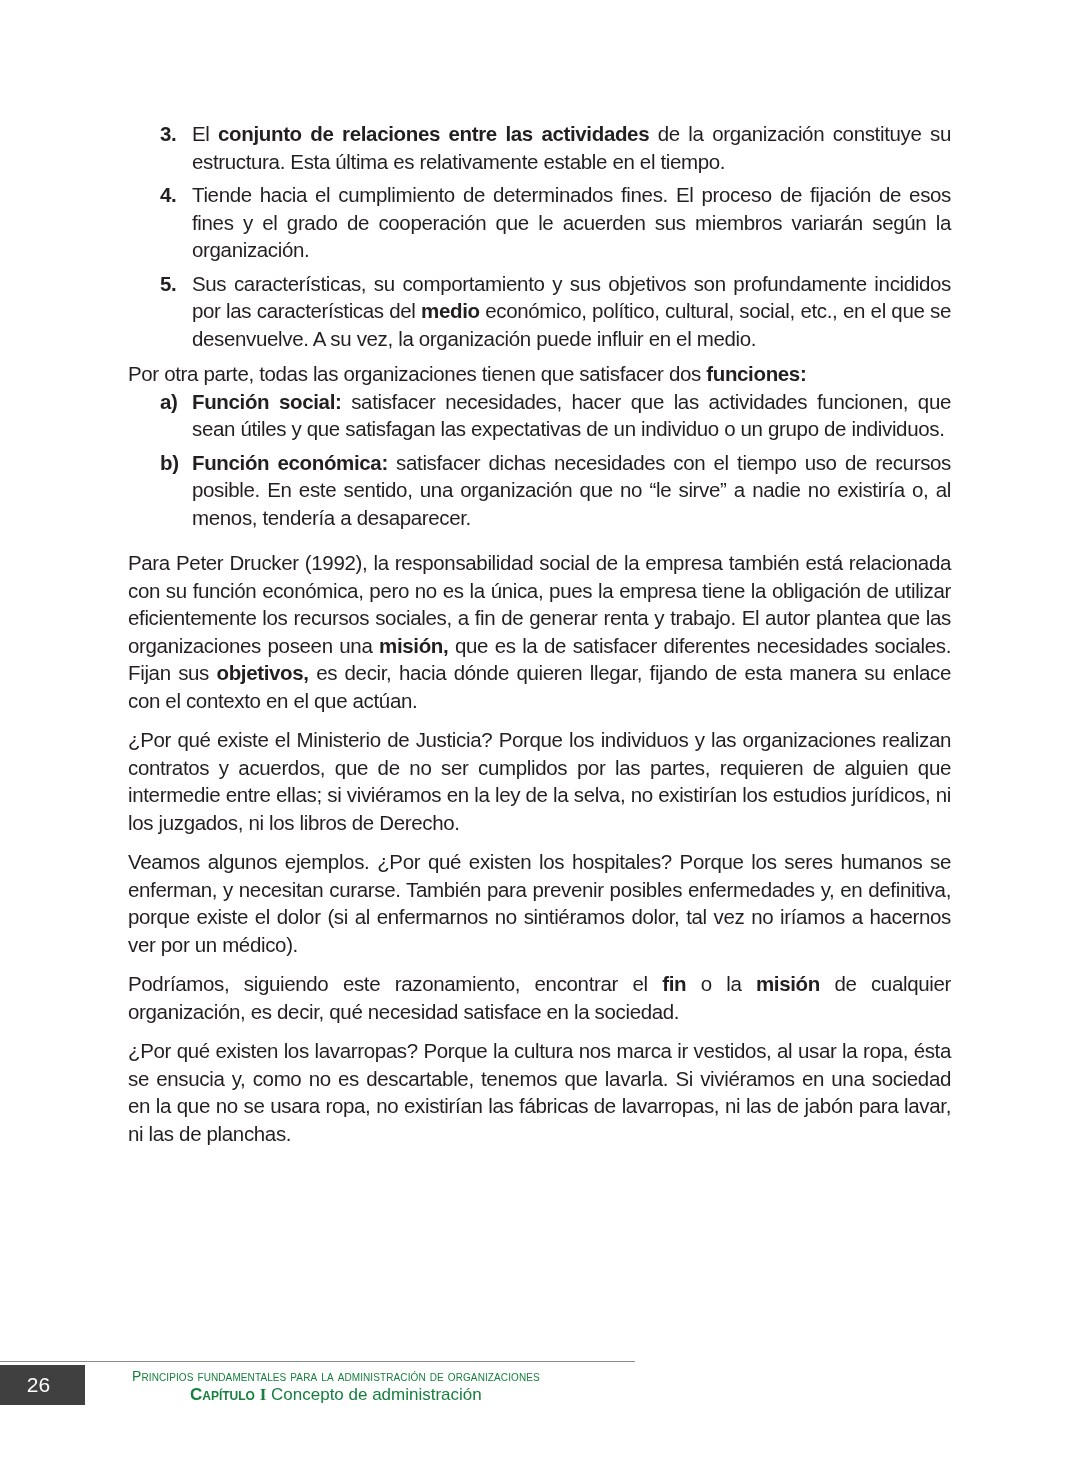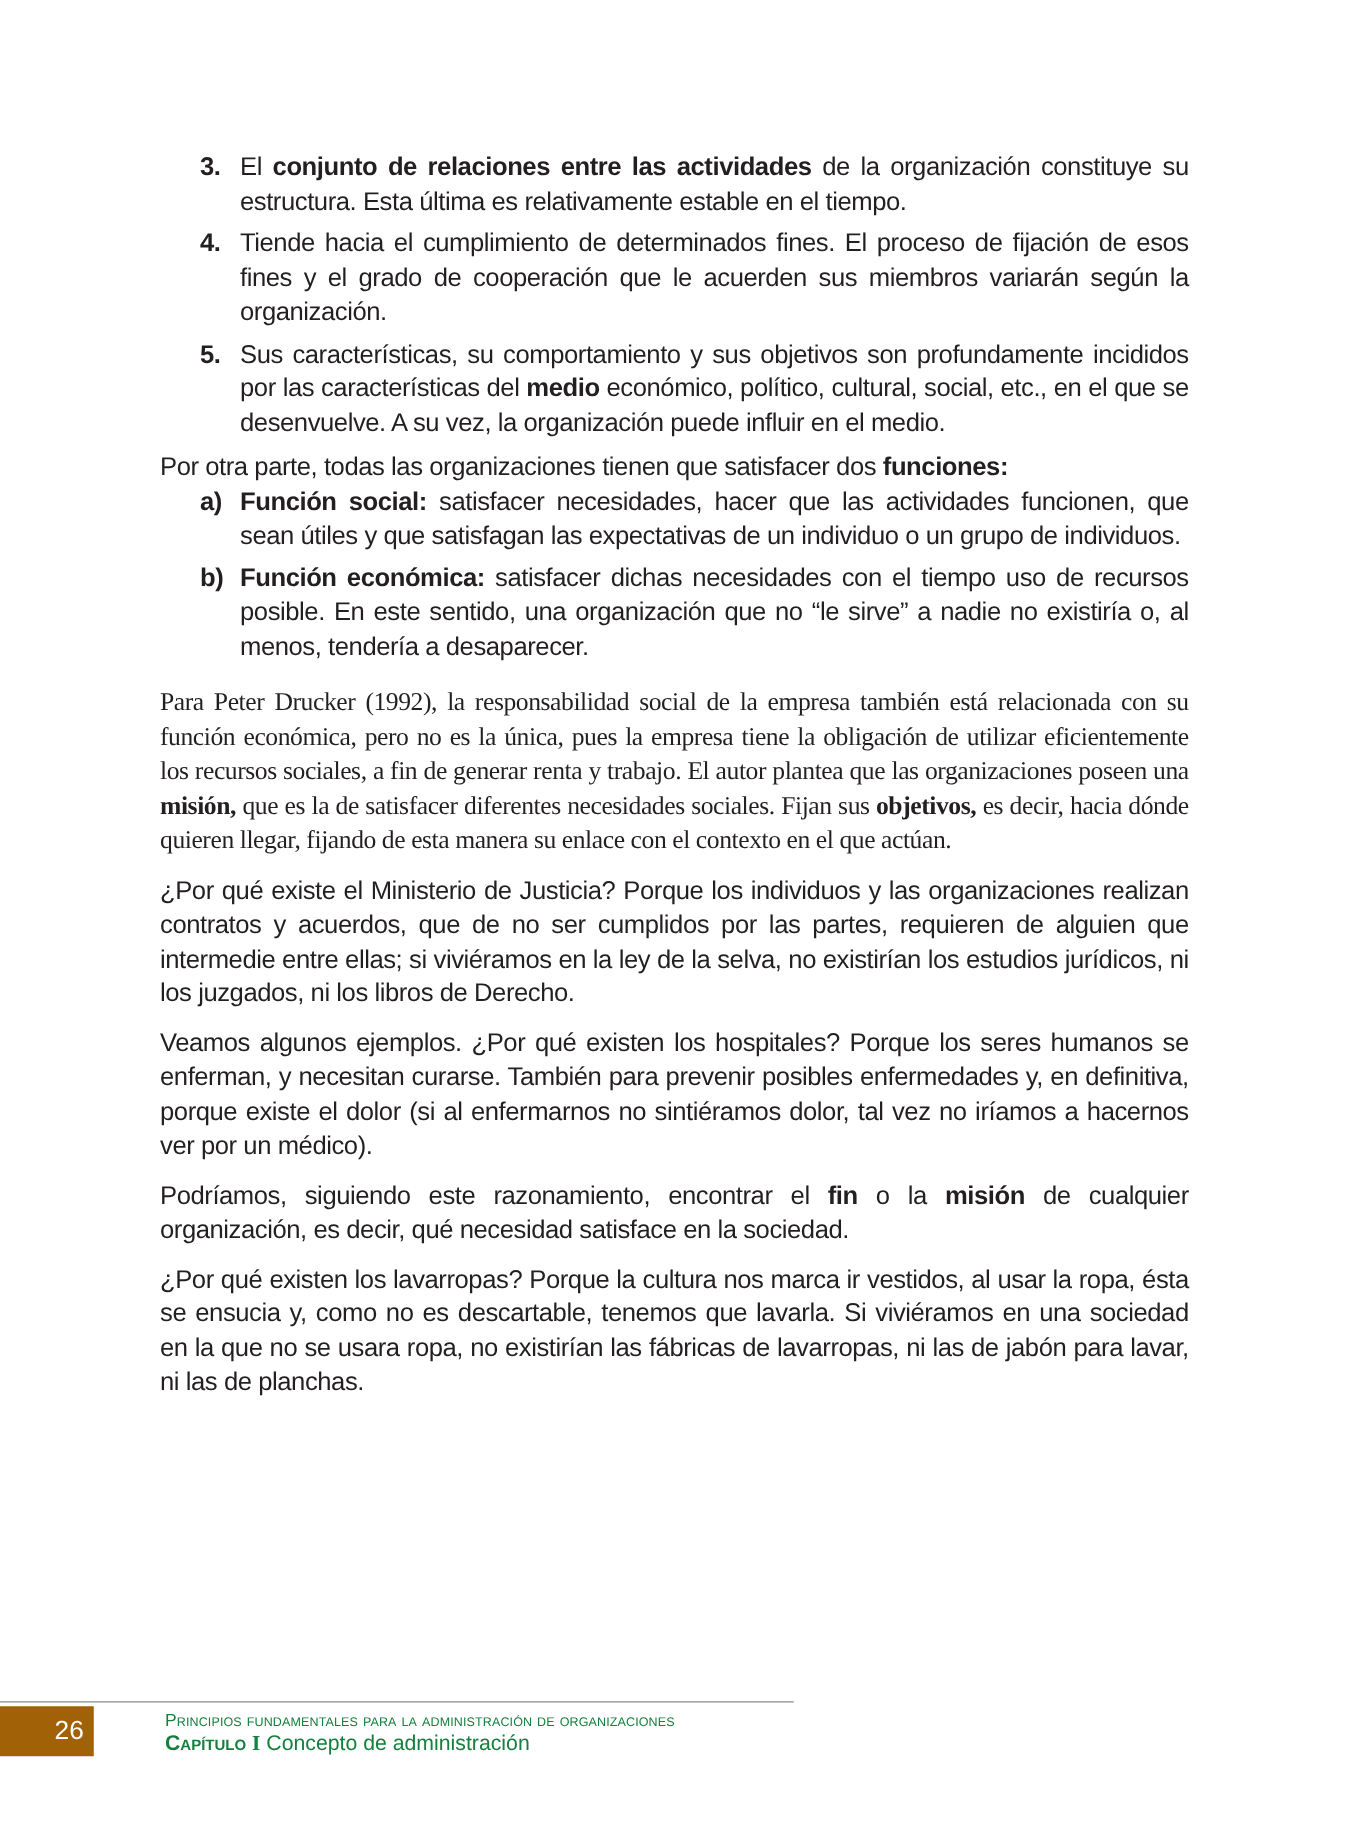--- a/index.html
+++ b/index.html
@@ -9,36 +9,36 @@
   }
   .page-body {
     position: absolute; left: 128px; top: 120px; width: 823px;
     font-size: 20.5px; line-height: 27.5px; letter-spacing: -0.35px;
   }
   .list { margin: 0; padding: 0; list-style: none; }
   .list-item { position: relative; padding-left: 64px; text-align: justify; margin-bottom: 6px; }
   .list-item .marker { position: absolute; left: 32px; top: 0; font-weight: bold; }
   .para { margin: 0 0 12px 0; text-align: justify; }
   .para.intro { margin-top: 8px; margin-bottom: 0; }
-  .para.after-list { margin-top: 18px; font-family: Liberation Serif, serif; }
+  .para.after-list { margin-top: 18px; }
   b { font-weight: bold; }
   .footer-rule {
     position: absolute; left: 0; top: 1361px; width: 635px; height: 1px; background: #8a8a8a;
   }
   .page-number-box {
-    position: absolute; left: 0; top: 1365px; width: 75px; height: 40px;
-    background: #a16207; color: #ffffff; font-size: 21px; line-height: 40px;
-    text-align: right; padding-right: 8px; box-sizing: border-box;
+    position: absolute; left: 0; top: 1365px; width: 85px; height: 40px;
+    background: #404040; color: #ffffff; font-size: 21px; line-height: 40px;
+    text-align: center; padding-right: 8px; box-sizing: border-box;
   }
   .running-head {
     position: absolute; left: 132px; top: 1367px; color: #15803d; font-size: 14px;
     line-height: 18px;
   }
   .book-title { font-variant: small-caps; letter-spacing: 0.1px; }
-  .chapter-line { font-size: 17px; line-height: 20px; }
+  .chapter-line { font-size: 17px; line-height: 20px; text-align: center; }
   .chapter-label { font-variant: small-caps; font-weight: bold; }
   .chapter-num { font-family: "Liberation Serif", serif; font-weight: bold; }
 </style>
 </head>
 <body>
 
 <main class="page-body">
 
   <ol class="list">
     <li class="list-item">

